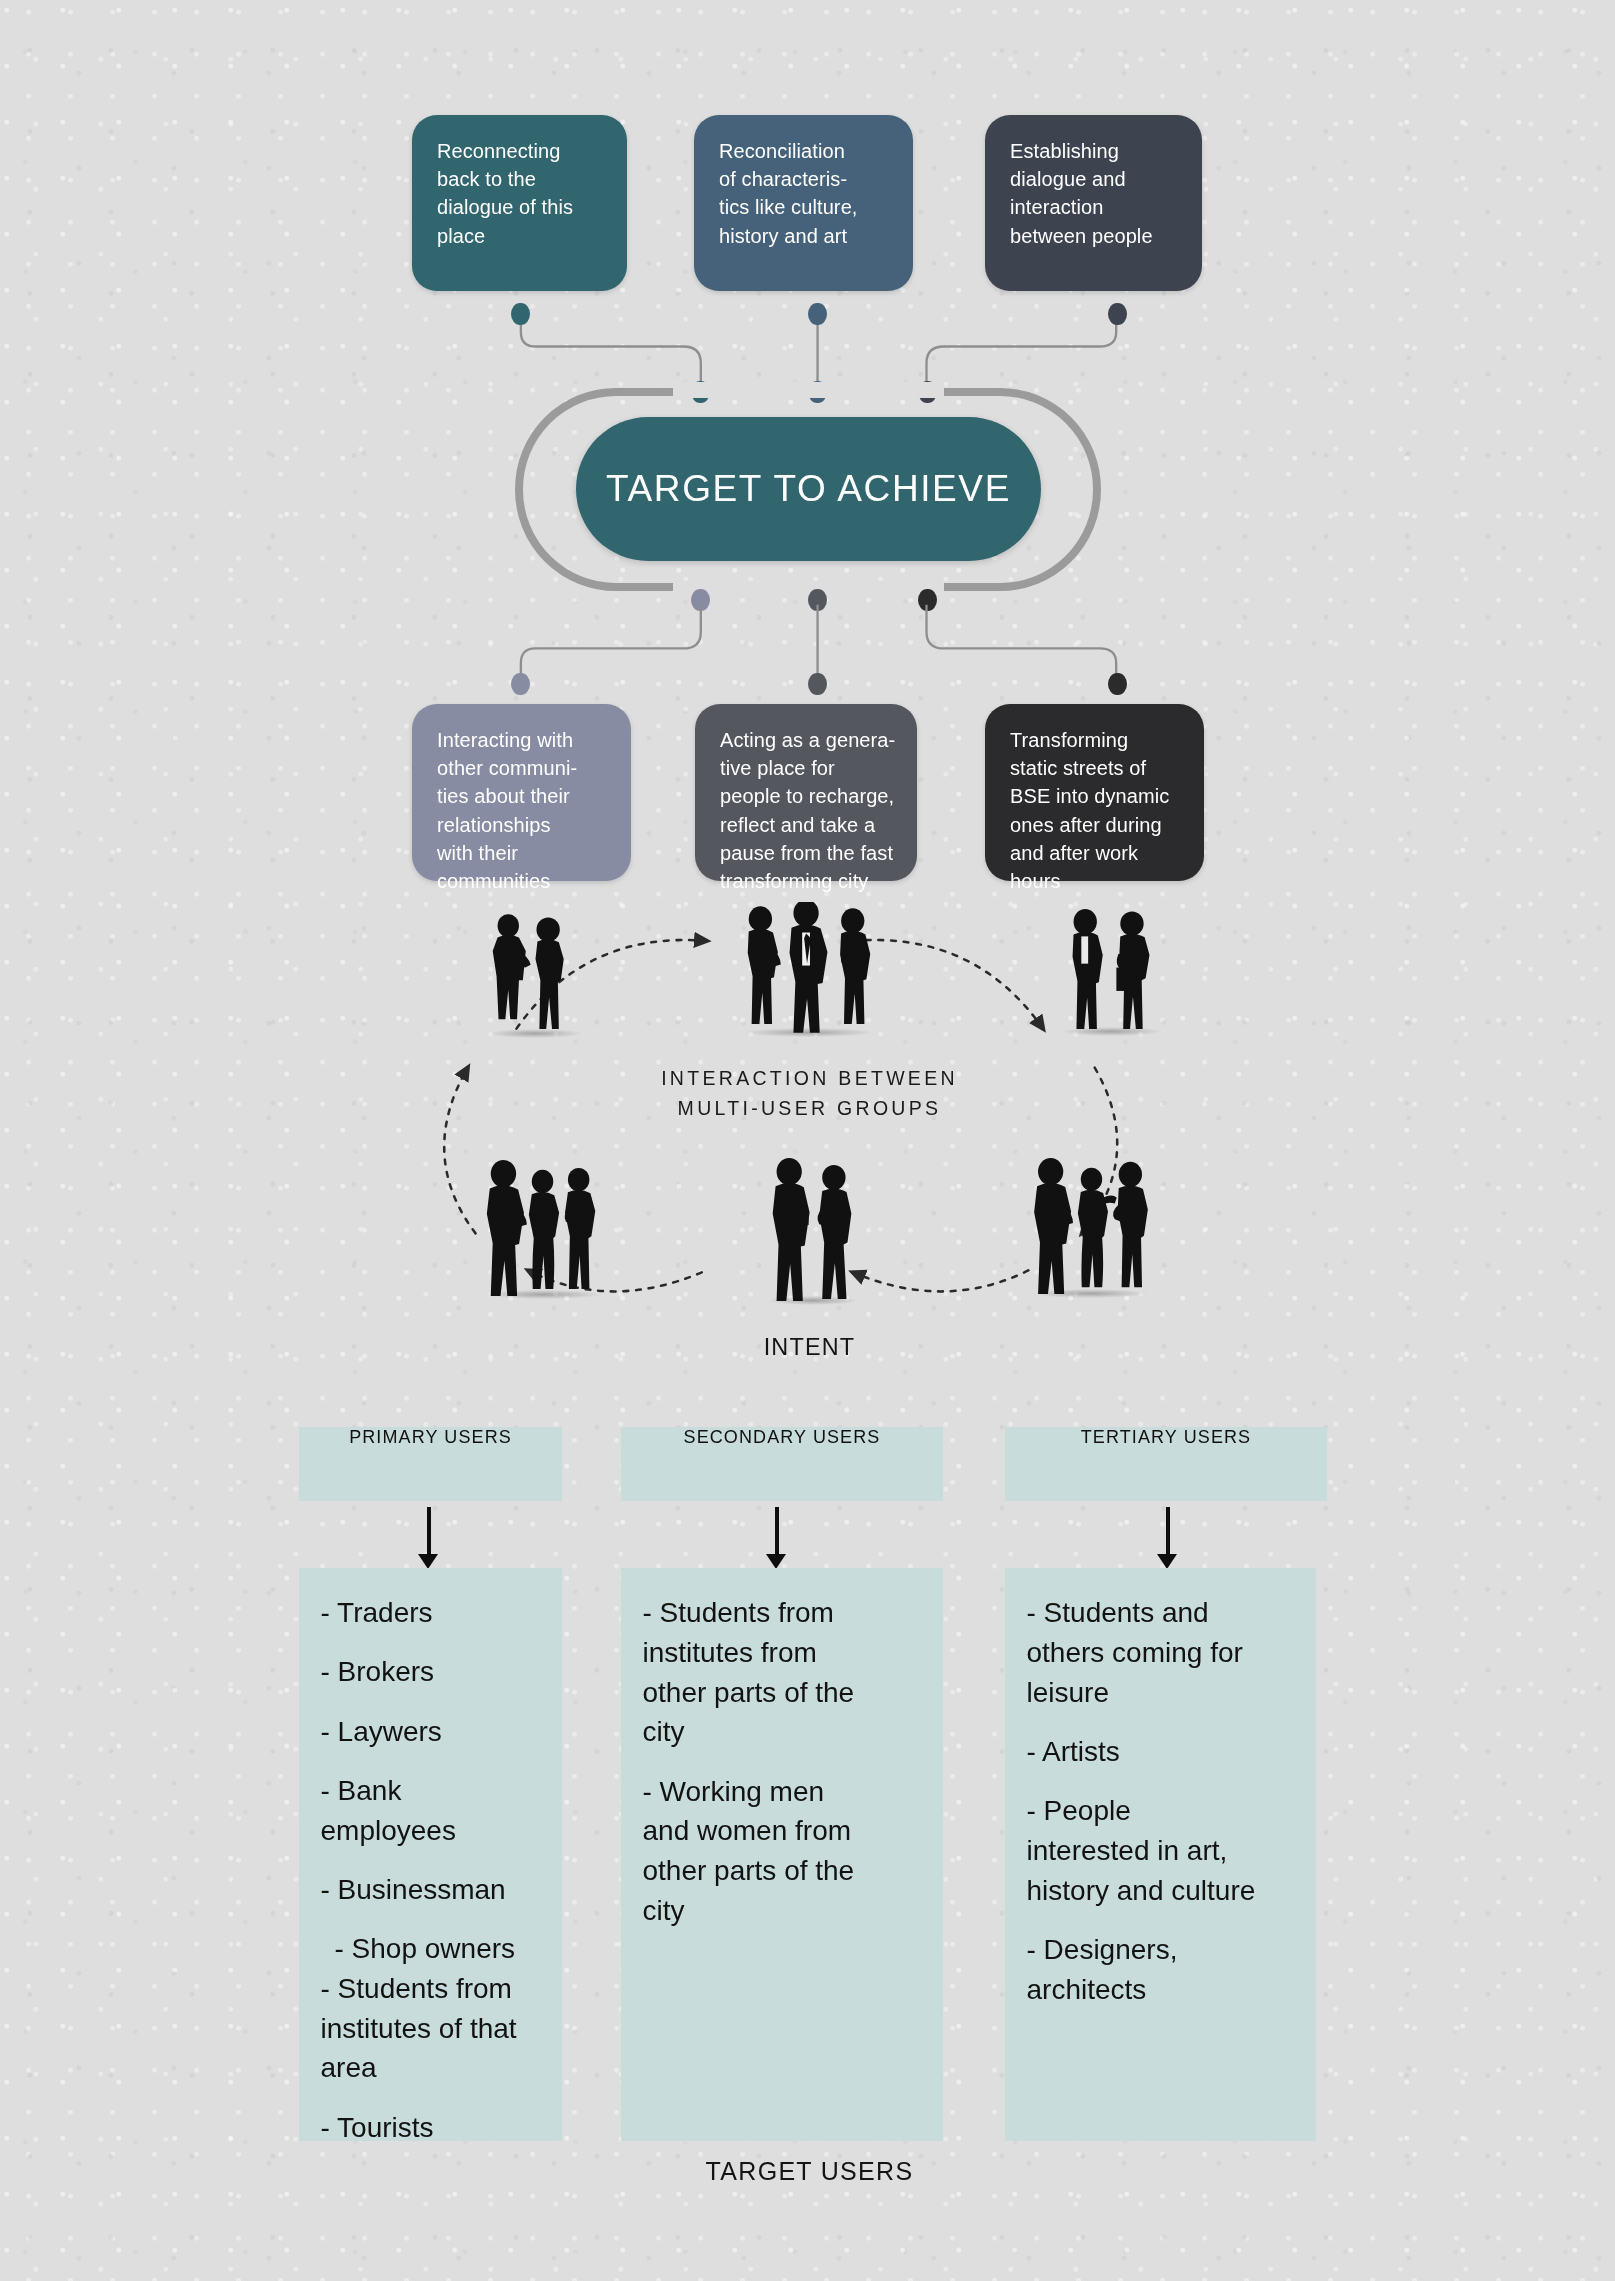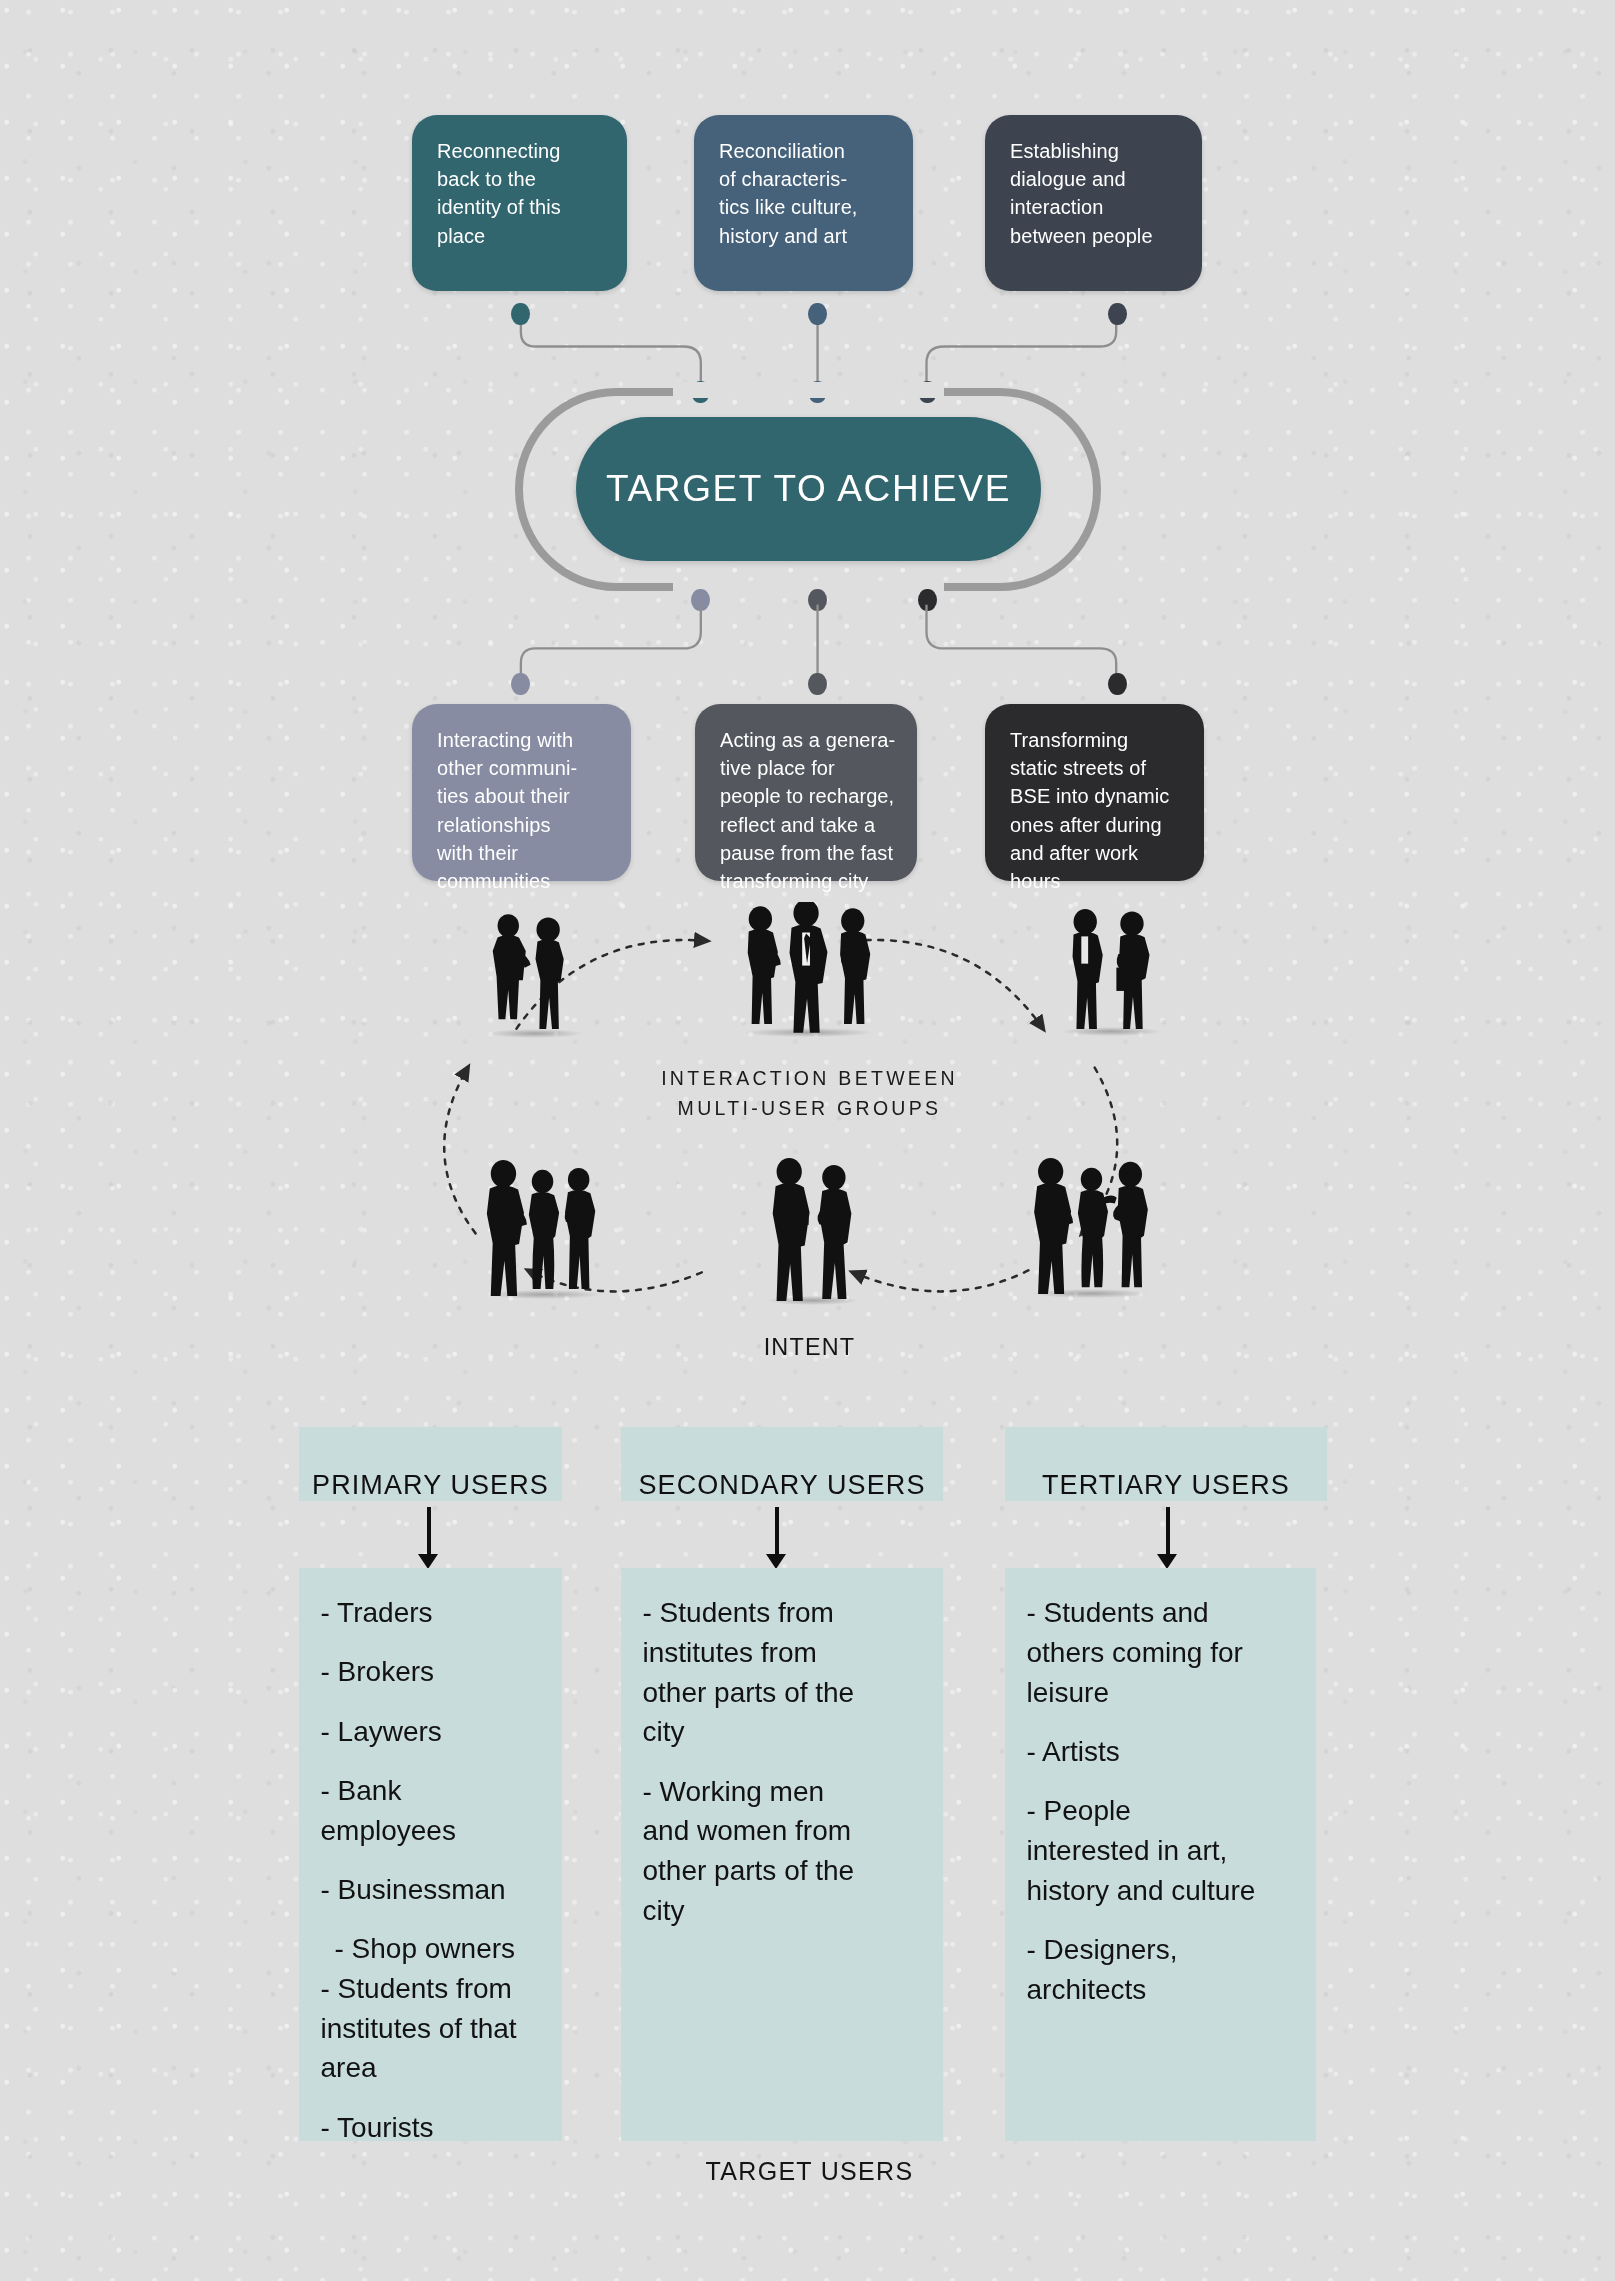--- a/index.html
+++ b/index.html
@@ -68,22 +68,22 @@
     font-size:23.4px;letter-spacing:1.2px;color:#141414;
   }
   #targetLabel{
     position:absolute;left:546px;top:2157px;width:527px;text-align:center;
     font-size:25px;letter-spacing:1.3px;color:#141414;
   }
 
   
   .uhead{
     position:absolute;height:74px;background:#c8dcdb;
-    display:flex;align-items:flex-end;justify-content:center;
-    font-size:27px;letter-spacing:1.1px;color:#101010;
+    display:flex;align-items:flex-start;justify-content:center;
+    font-size:18px;letter-spacing:1.1px;color:#101010;
   }
   .ubody{
     position:absolute;background:#c8dcdb;
     padding:25px 23.4px 21.5px 21.5px;box-sizing:border-box;
     font-size:28px;line-height:1.42;color:#121212;
   }
   .ubody .li{margin-bottom:19.5px;white-space:pre-line;}
   .ubody .li.tight{margin-bottom:0;margin-left:14px;}
   .arrow{position:absolute;width:3.9px;background:#0e0e0e;}
   .arrow::after{
@@ -95,21 +95,21 @@
 </head>
 <body>
 
 <div id="grain"></div>
 
 <div id="stage">
 
   <div class="cbox" style="left: 412px; top: 115px; width: 215px; height: 176px; background: rgb(49, 102, 111);">
     <span>Reconnecting
 back to the
-identity of this
+dialogue of this
 place</span>
   </div>
   <div class="cbox" style="left: 694px; top: 115px; width: 219px; height: 176px; background: rgb(69, 98, 122);">
     <span>Reconciliation
 of characteris-
 tics like culture,
 history and art</span>
   </div>
   <div class="cbox" style="left: 985px; top: 115px; width: 217px; height: 176px; background: rgb(61, 67, 79);">
     <span>Establishing

